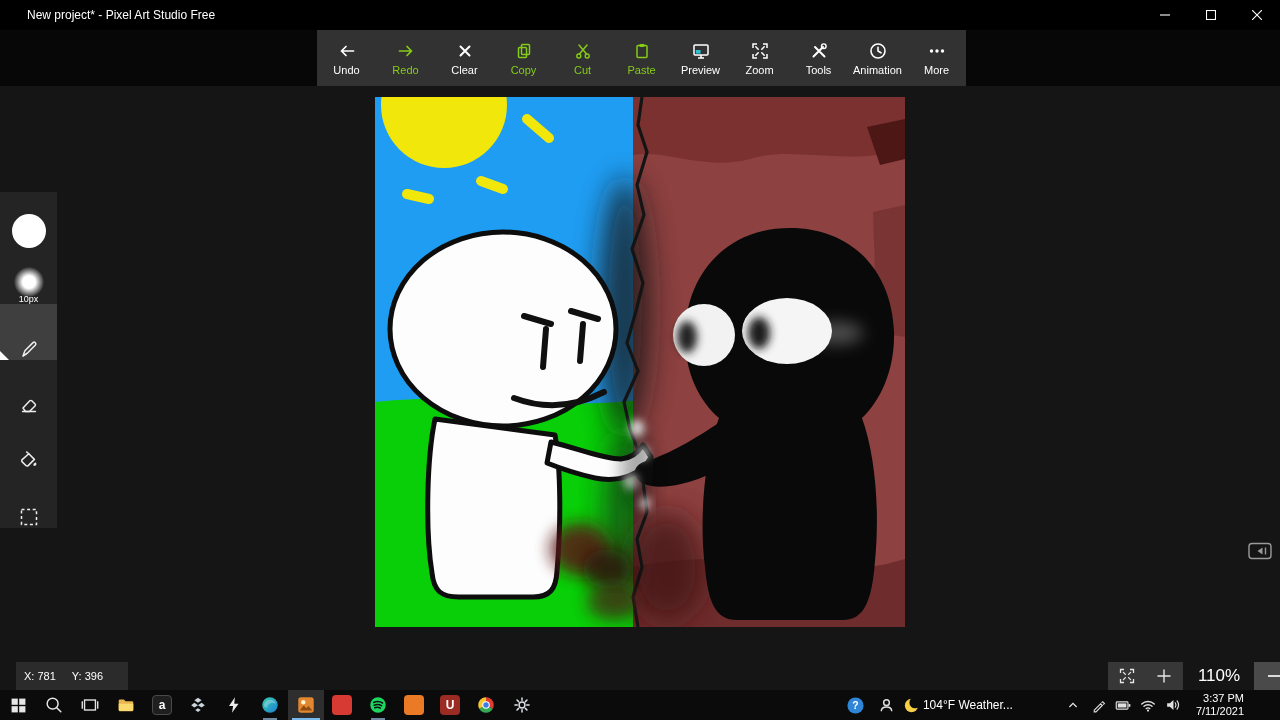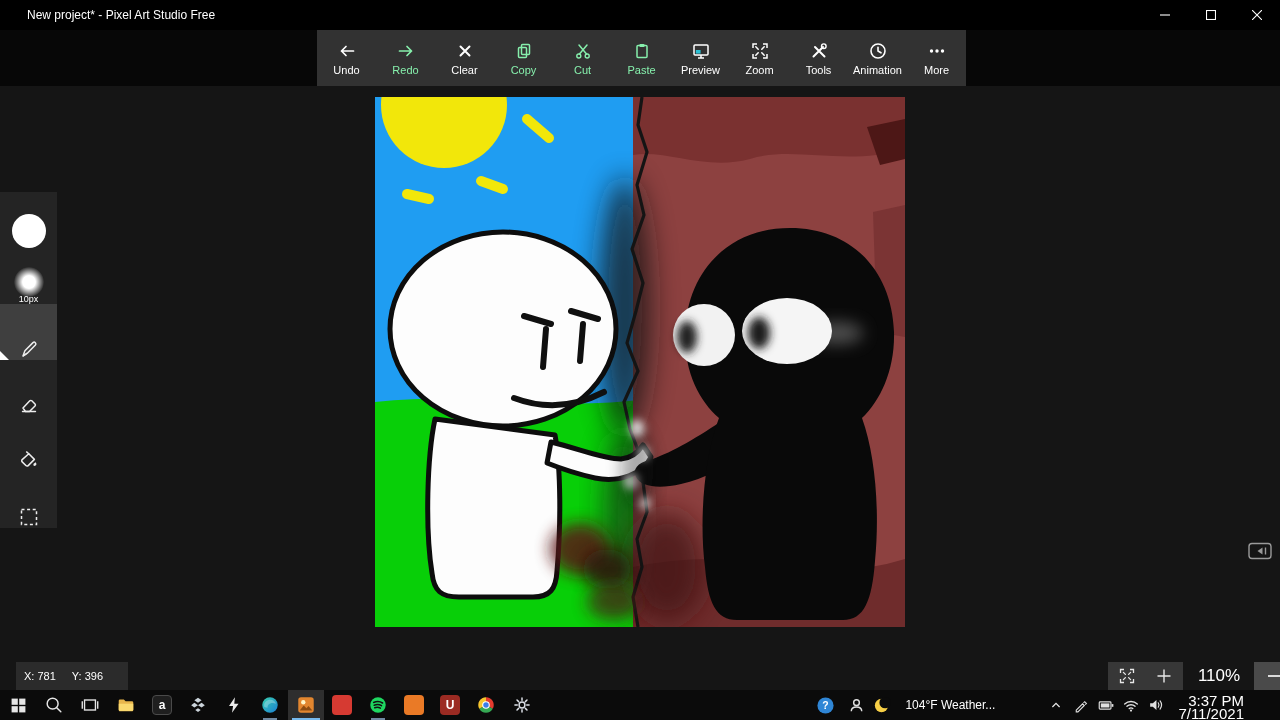--- a/index.html
+++ b/index.html
@@ -6,21 +6,21 @@
 html,body{background:#000}
 button{font-family:inherit}
 .screen{position:relative;width:1280px;height:720px;background:#151515;overflow:hidden;font-family:"Liberation Sans",sans-serif;color:#fff}
 .titlebar{position:absolute;top:0;left:0;width:1280px;height:30px;background:#000;display:flex;align-items:center;z-index:5}
 .titlebar .title{font-size:12px;padding-left:27px;color:#fff}
 .win-controls{position:absolute;right:0;top:0;height:30px;display:flex}
 .win-btn{width:46px;height:30px;display:flex;align-items:center;justify-content:center;background:none;border:0}
 .topband{position:absolute;top:30px;left:0;width:1280px;height:56px;background:#070707}
 .toolbar{position:absolute;top:30px;left:317px;width:649px;height:56px;background:#323232;display:flex;z-index:4}
 .tb-btn{flex:1;display:flex;flex-direction:column;align-items:center;justify-content:center;gap:3px;background:none;border:0;color:#fff;cursor:pointer}
-.tb-btn.disabled{color:#86efac}
+.tb-btn.disabled{color:#84cc16}
 .tb-ic{width:20px;height:20px}
 .tb-lb{font-size:11px}
 .palette{position:absolute;left:0;top:192px;width:57px;background:#242424;z-index:3}
 .pal-cell{position:relative;width:57px;height:56px;display:flex;flex-direction:column;align-items:center;justify-content:flex-end;background:none;border:0}
 .pal-cell.selected{background:#3f3f3f}
 .corner-tri{position:absolute;left:0;bottom:0;width:0;height:0;border-bottom:9px solid #fff;border-right:9px solid transparent}
 .swatch-circle{width:34px;height:34px;border-radius:50%;background:#fff}
 .soft-dot{width:30px;height:30px;border-radius:50%;background:radial-gradient(circle,#fff 0%,#fff 30%,rgba(255,255,255,0) 72%)}
 .brush-label{font-size:9px;color:#fff;margin-top:-3px}
 .pal-ic{width:22px;height:22px}
@@ -35,24 +35,24 @@
 .minus-chip{position:absolute;right:0;top:0;width:42px;height:28px;background:#4a4a4a;display:flex;align-items:center;justify-content:center;border:0}
 .taskbar{position:absolute;left:0;top:690px;width:1280px;height:30px;background:#0b0b0b;display:flex;align-items:center;z-index:6}
 .tk-cell{width:36px;height:30px;display:flex;align-items:center;justify-content:center;background:none;border:0;position:relative}
 .tk-cell.active{background:#2e2e2e}
 .tk-cell.active::after{content:"";position:absolute;bottom:0;left:4px;right:4px;height:2px;background:#76b9ed}
 .tk-cell.running::after{content:"";position:absolute;bottom:0;left:11px;right:11px;height:2px;background:#6f87a0}
 .app-sq{width:20px;height:20px;border-radius:4px;display:flex;align-items:center;justify-content:center;font-size:12px;font-weight:bold;color:#fff}
 .tray{margin-left:auto;display:flex;align-items:center;height:30px}
 .tray-cell{width:31px;height:30px;display:flex;align-items:center;justify-content:center;background:none;border:0}
 .weather-btn{display:flex;align-items:center;background:none;border:0;color:#fff}
-.weather-text{font-size:12px;margin:0 6px 0 14px;white-space:nowrap;color:#fff}
+.weather-text{font-size:12px;margin:0 6px 0 2px;white-space:nowrap;color:#fff}
 .tray-gap{width:42px}
 .sm-cell{width:25px;height:30px;display:flex;align-items:center;justify-content:center;background:none;border:0}
-.clock{display:flex;flex-direction:column;align-items:flex-end;justify-content:flex-end;font-size:15px;line-height:13px;margin:0 36px 0 10px;height:30px;background:none;border:0;color:#fff}
+.clock{display:flex;flex-direction:column;align-items:flex-end;justify-content:center;font-size:11px;line-height:13px;margin:0 36px 0 10px;height:30px;background:none;border:0;color:#fff}
 </style>
 </head>
 <body>
 
 <div class="screen">
 
   <div class="titlebar">
     <span class="title">New project* - Pixel Art Studio Free</span>
     <div class="win-controls">
       <button class="win-btn">

